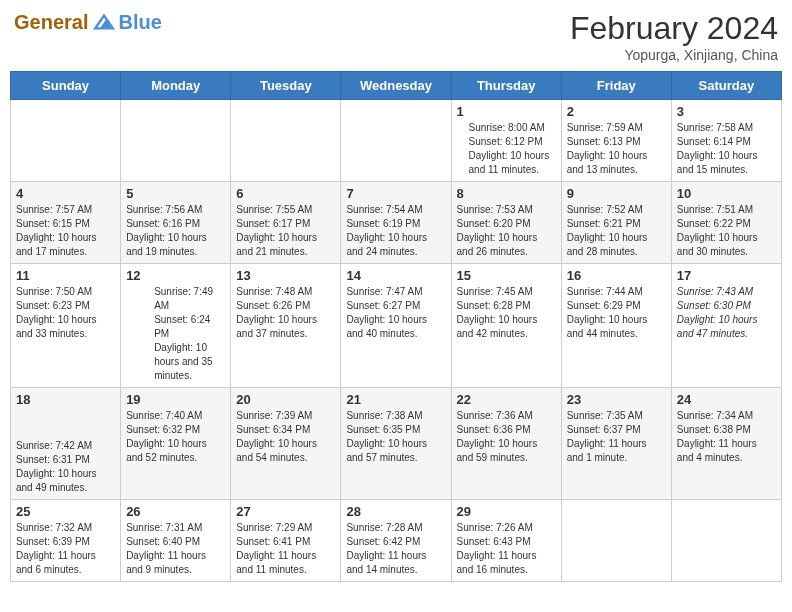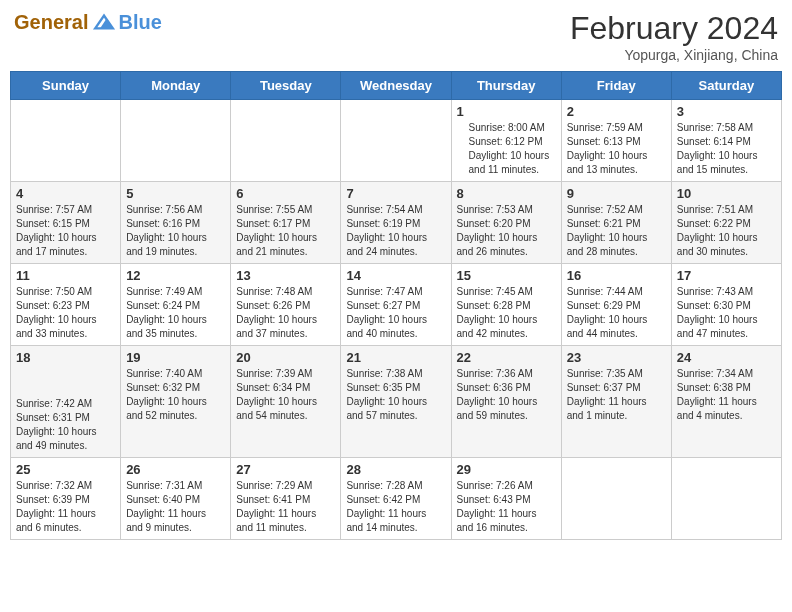--- a/index.html
+++ b/index.html
@@ -196,21 +196,21 @@
       </tr>
       <tr>
         <td>
           <span class="day-number">11</span>
           <div class="day-info" style="white-space: pre-line;">Sunrise: 7:50 AM
 Sunset: 6:23 PM
 Daylight: 10 hours and 33 minutes.</div>
         </td>
         <td>
           <span class="day-number">12</span>
-          <div class="day-info" style="white-space: pre-line;">Sunrise: 7:49 AM
+          <div class="day-info" style="white-space: pre-line; margin-left: 28px;">Sunrise: 7:49 AM
 Sunset: 6:24 PM
 Daylight: 10 hours and 35 minutes.</div>
         </td>
         <td>
           <span class="day-number">13</span>
           <div class="day-info" style="white-space: pre-line;">Sunrise: 7:48 AM
 Sunset: 6:26 PM
 Daylight: 10 hours and 37 minutes.</div>
         </td>
         <td>
@@ -226,21 +226,21 @@
 Daylight: 10 hours and 42 minutes.</div>
         </td>
         <td>
           <span class="day-number">16</span>
           <div class="day-info" style="white-space: pre-line;">Sunrise: 7:44 AM
 Sunset: 6:29 PM
 Daylight: 10 hours and 44 minutes.</div>
         </td>
         <td>
           <span class="day-number">17</span>
-          <div class="day-info" style="white-space: pre-line;">Sunrise: 7:43 AM
+          <div class="day-info" style="white-space: pre-line; font-style: italic;">Sunrise: 7:43 AM
 Sunset: 6:30 PM
 Daylight: 10 hours and 47 minutes.</div>
         </td>
       </tr>
       <tr>
         <td>
           <span class="day-number">18</span>
           <div class="day-info" style="white-space: pre-line; margin-top: 32px;">Sunrise: 7:42 AM
 Sunset: 6:31 PM
 Daylight: 10 hours and 49 minutes.</div>

